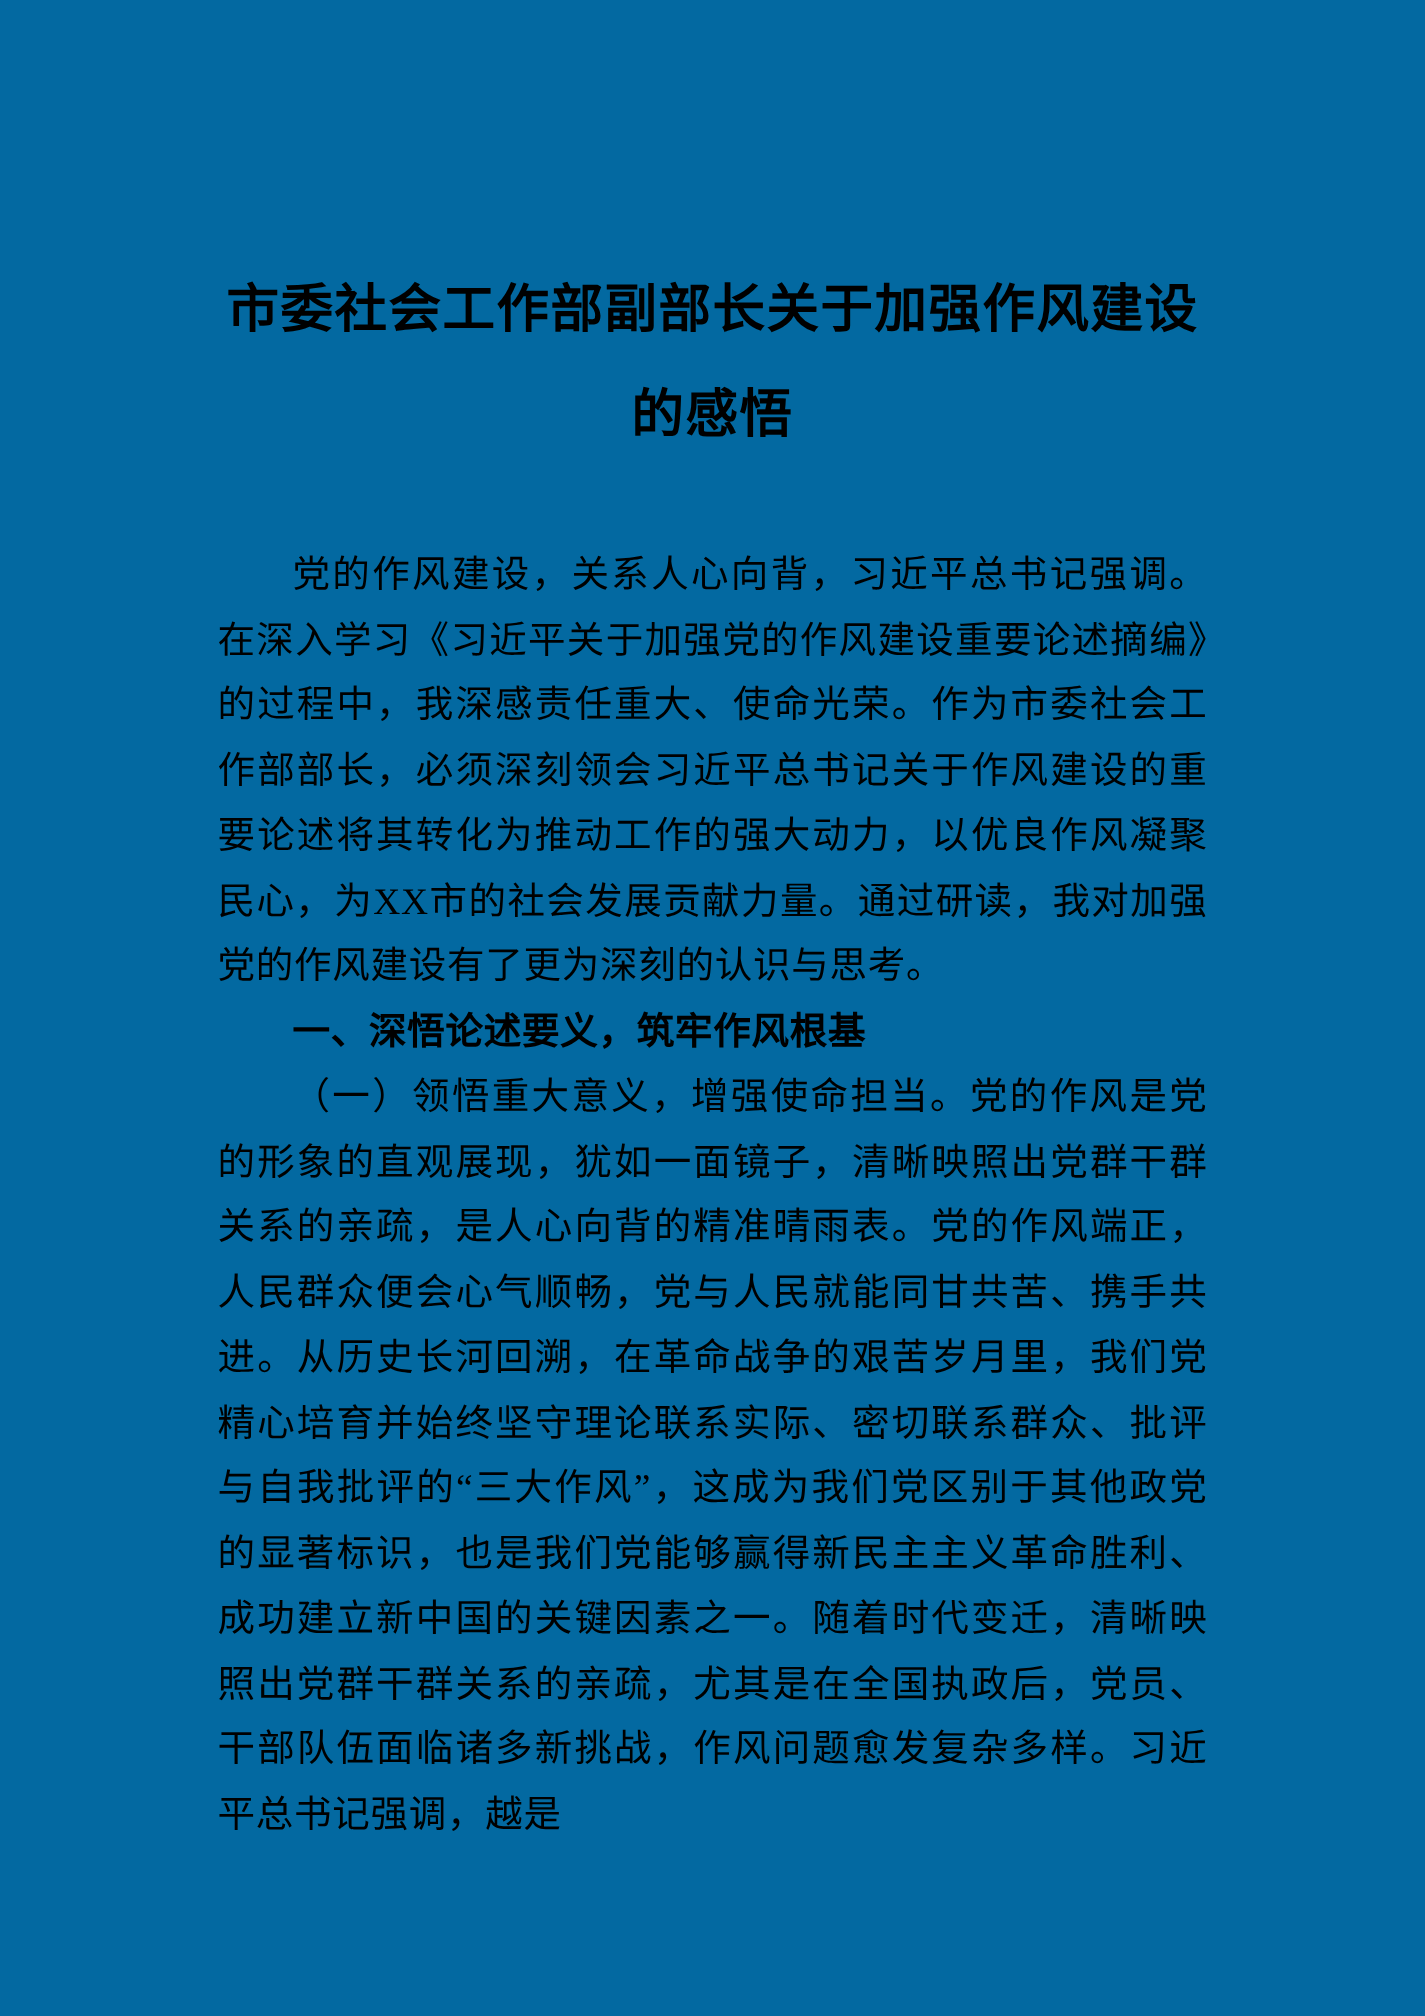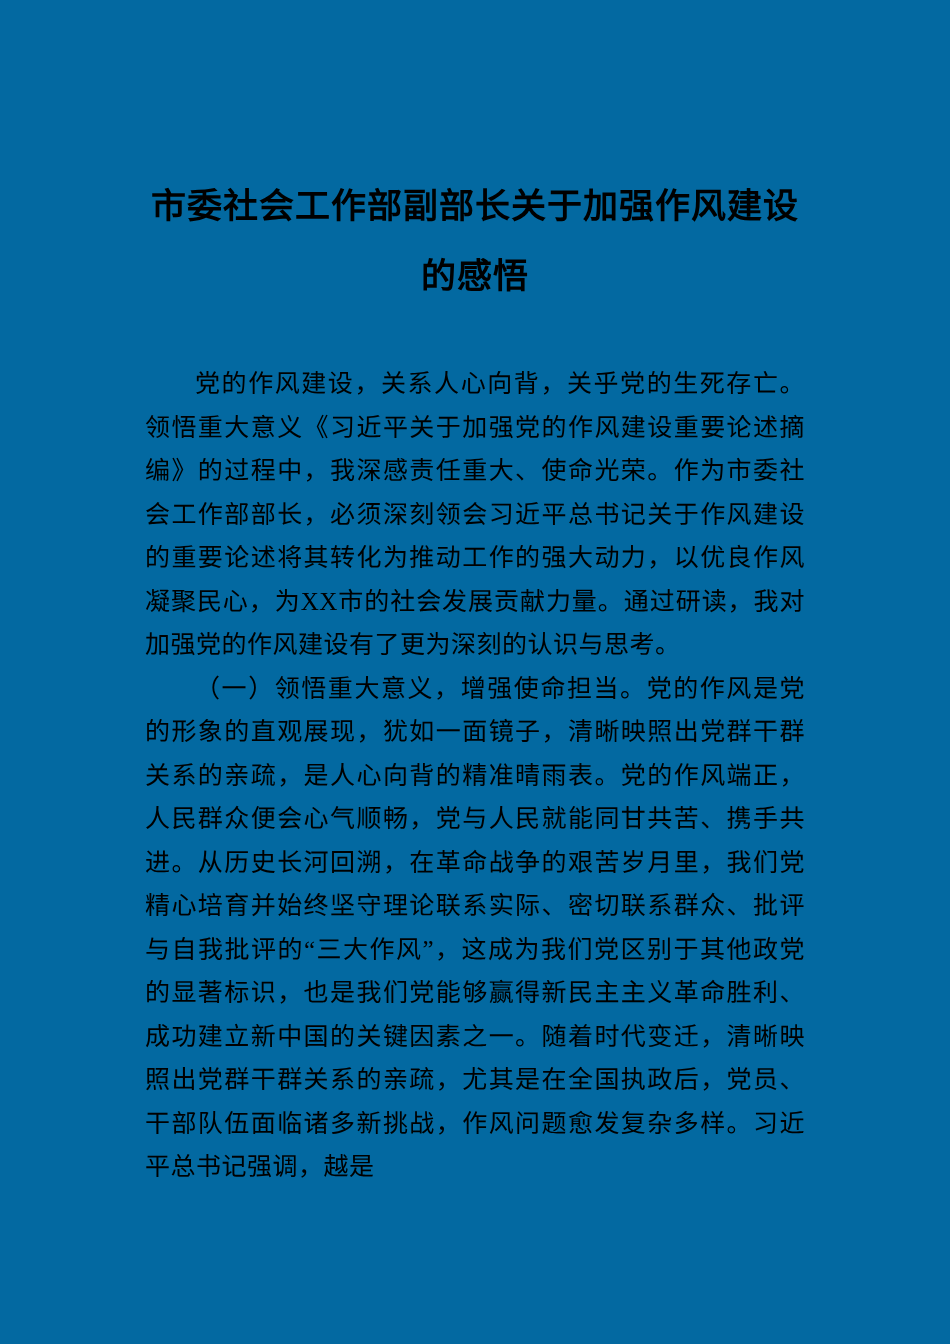--- a/index.html
+++ b/index.html
@@ -54,18 +54,19 @@
     font-family: "Liberation Sans", sans-serif;
   }
 </style>
 </head>
 <body>
 
 <div class="page">
   <h1 class="doc-title">市委社会工作部副部长关于加强作风建设的感悟</h1>
 
   <div class="doc-body">
-    <p class="para">党的作风建设，关系人心向背，关乎党的生死存亡。领悟重大意义《习近平关于加强党的作风建设重要论述摘编》的过程中，我深感责任重大、使命光荣。作为市委社会工作部部长，必须深刻领会习近平总书记关于作风建设的重要论述将其转化为推动工作的强大动力，以优良作风凝聚民心，为XX市的社会发展贡献力量。通过研读，我对加强党的作风建设有了更为深刻的认识与思考。</p>
+    <p class="para">党的作风建设，关系人心向背，习近平总书记强调。在深入学习《习近平关于加强党的作风建设重要论述摘编》的过程中，我深感责任重大、使命光荣。作为市委社会工作部部长，必须深刻领会习近平总书记关于作风建设的重要论述将其转化为推动工作的强大动力，以优良作风凝聚民心，为XX市的社会发展贡献力量。通过研读，我对加强党的作风建设有了更为深刻的认识与思考。</p>
 
+    <h2 class="heading-1">一、深悟论述要义，筑牢作风根基</h2>
 
     <p class="para">（一）领悟重大意义，增强使命担当。党的作风是党的形象的直观展现，犹如一面镜子，清晰映照出党群干群关系的亲疏，是人心向背的精准晴雨表。党的作风端正，人民群众便会心气顺畅，党与人民就能同甘共苦、携手共进。从历史长河回溯，在革命战争的艰苦岁月里，我们党精心培育并始终坚守理论联系实际、密切联系群众、批评与自我批评的“三大作风”，这成为我们党区别于其他政党的显著标识，也是我们党能够赢得新民主主义革命胜利、成功建立新中国的关键因素之一。随着时代变迁，清晰映照出党群干群关系的亲疏，尤其是在全国执政后，党员、干部队伍面临诸多新挑战，作风问题愈发复杂多样。习近平总书记强调，越是</p>
   </div>
 </div>
 
 </body></html>

